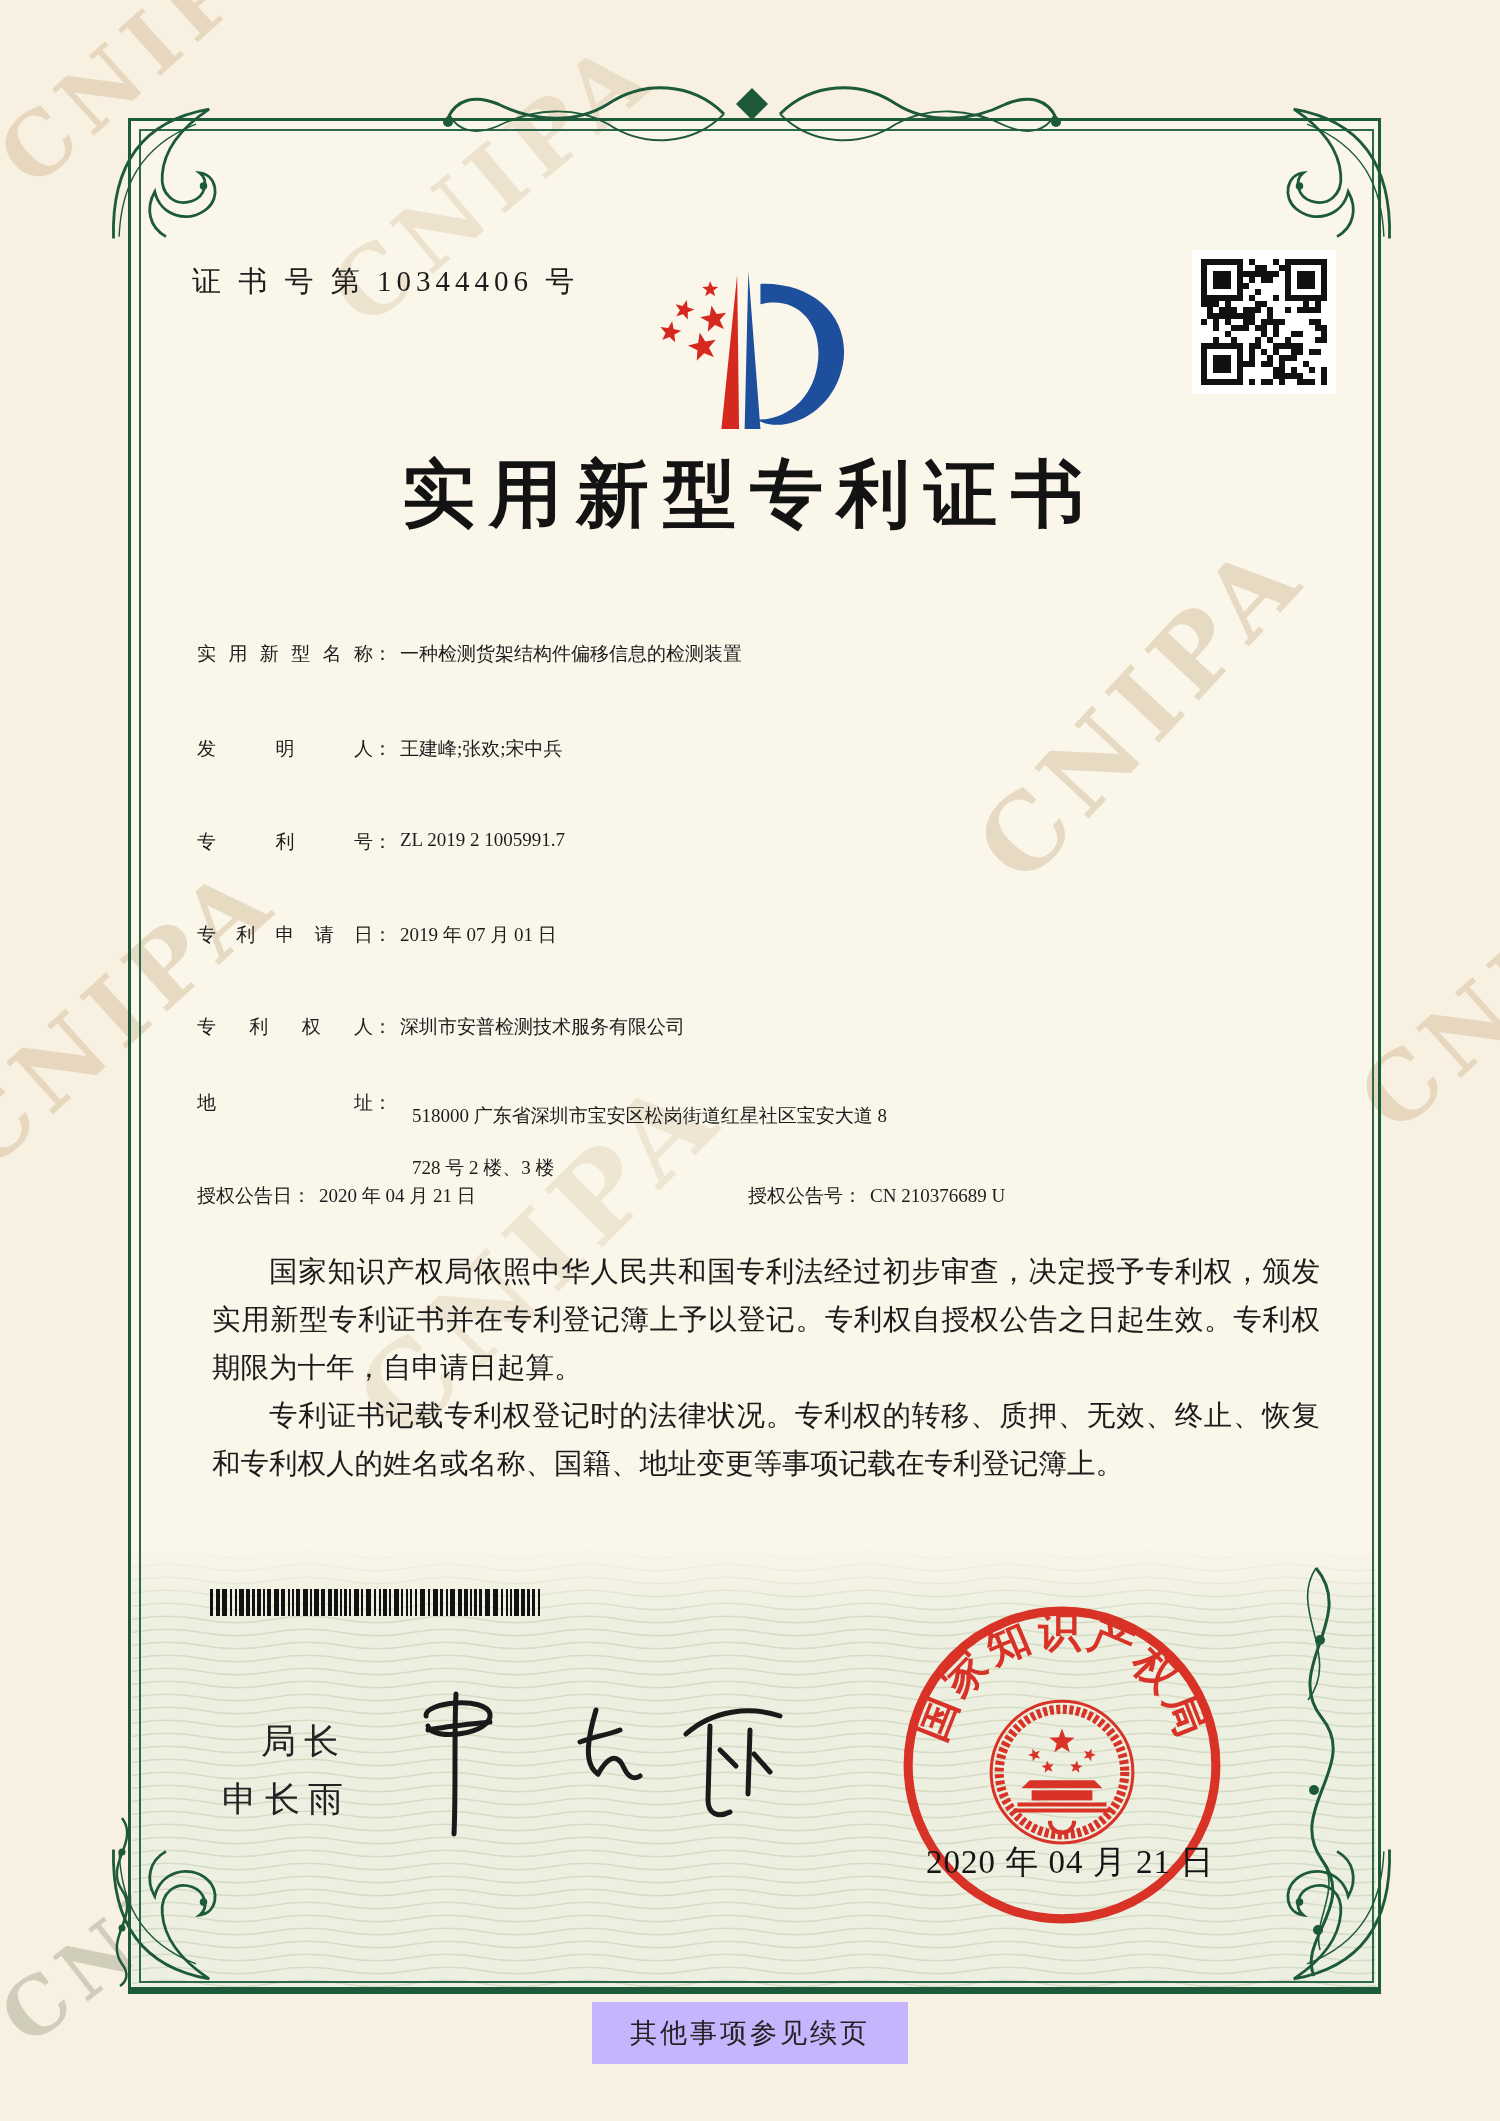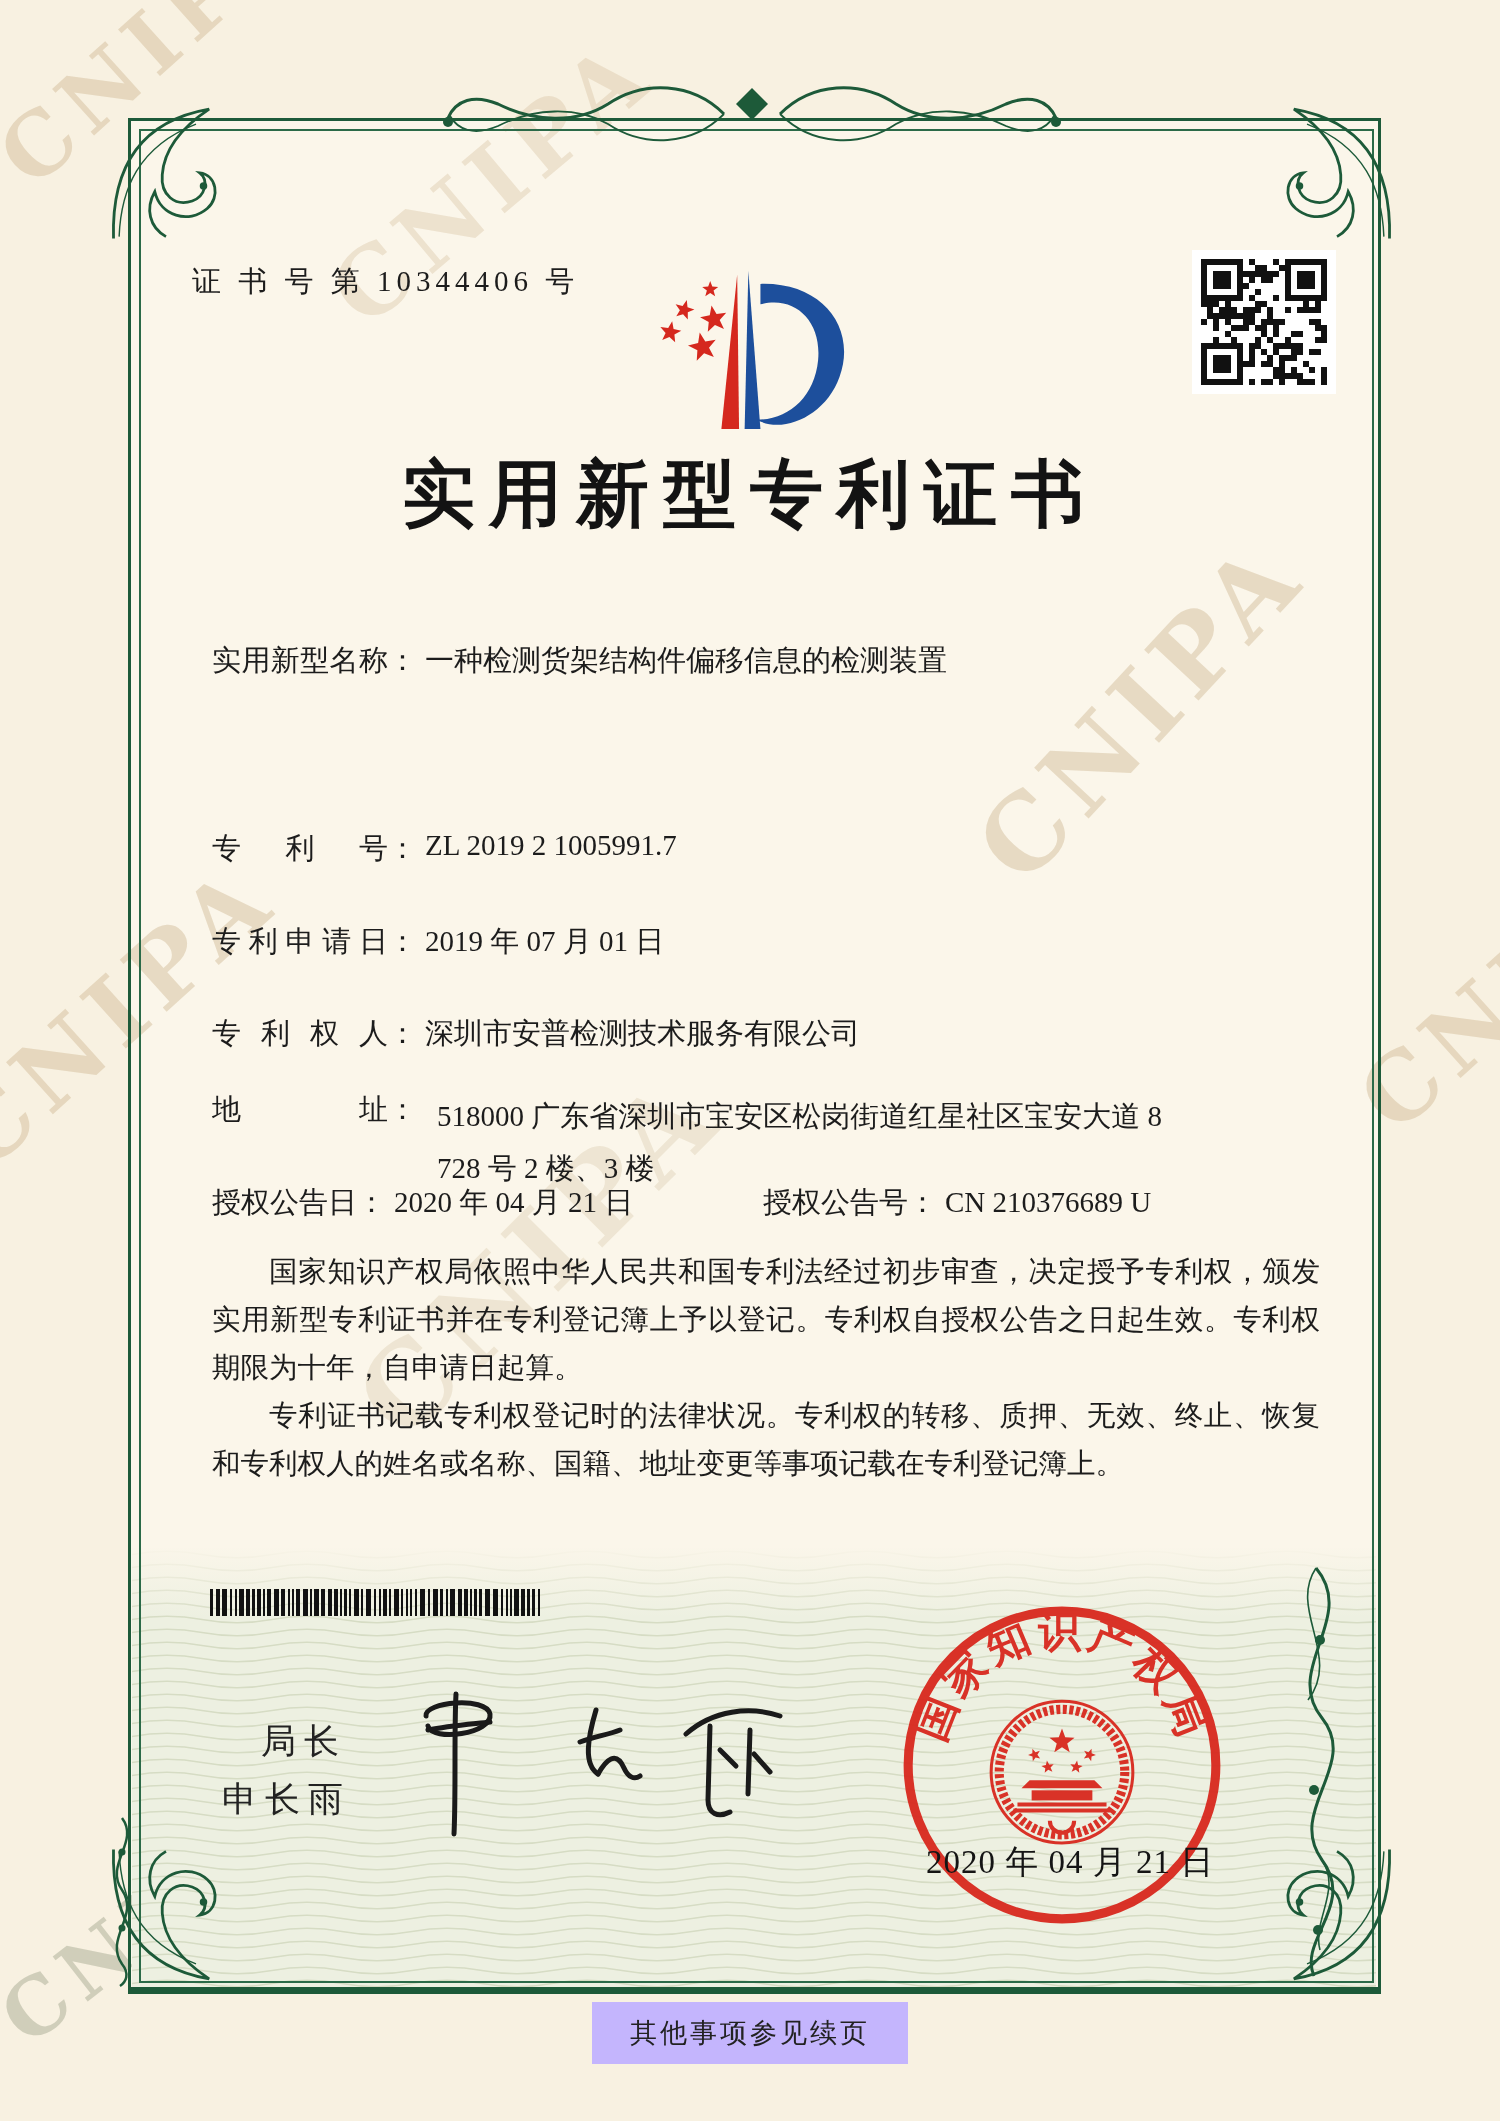--- a/index.html
+++ b/index.html
@@ -29,21 +29,21 @@
   .top-ornament{position:absolute;left:440px;top:70px;width:624px;height:96px;}
   .flourish-br{position:absolute;left:1258px;top:1560px;width:116px;height:424px;}
   .flourish-bl{position:absolute;left:96px;top:1812px;width:52px;height:176px;}
   
   .cert-no{position:absolute;left:192px;top:262px;font-size:29px;letter-spacing:5px;}
   .logo{position:absolute;left:640px;top:256px;width:226px;height:186px;}
   .qr{position:absolute;left:1192px;top:250px;width:144px;height:144px;background:#fff;}
   .title{position:absolute;left:0;right:0;top:446px;text-align:center;
          font-size:73px;font-weight:700;letter-spacing:14px;color:#131313;}
   
-  .frow{position:absolute;left:212px;font-size:29px;white-space:nowrap;font-family:Liberation Serif, serif;}
+  .frow{position:absolute;left:197px;font-size:19px;white-space:nowrap;font-family:Liberation Serif, serif;}
   .r1{top:641px;} .r2{top:736px;} .r3{top:829px;} .r4{top:922px;} .r5{top:1014px;}
   .r6{top:1090px;} .r7{top:1183px;}
   .flabel{display:inline-block;width:176px;text-align:justify;text-align-last:justify;vertical-align:top;}
   .fcolon{display:inline-block;margin-right:8px;vertical-align:top;}
   .fvalue{display:inline-block;vertical-align:top;}
   .addr-val{display:inline-block;white-space:normal;width:760px;line-height:52px;vertical-align:top;margin-left:12px;}
   .grant2{position:absolute;left:551px;top:0;}
   
   .bodytext{position:absolute;left:212px;top:1250px;width:1108px;font-size:28.5px;
             line-height:48px;text-align:justify;}
@@ -399,20 +399,23 @@
         <rect x="117" y="129" width="6" height="6"></rect>
         <rect x="129" y="129" width="6" height="6"></rect>
       </g>
   </svg>
 
   <div class="title">实用新型专利证书</div>
 
   <div class="frow r1">
     <span class="flabel">实用新型名称</span><span class="fcolon">：</span><span class="fvalue">一种检测货架结构件偏移信息的检测装置</span>
   </div>
+  <div class="frow r2">
+    <span class="flabel">发明人</span><span class="fcolon">：</span><span class="fvalue">王建峰;张欢;宋中兵</span>
+  </div>
   <div class="frow r3">
     <span class="flabel">专利号</span><span class="fcolon">：</span><span class="fvalue">ZL 2019 2 1005991.7</span>
   </div>
   <div class="frow r4">
     <span class="flabel">专利申请日</span><span class="fcolon">：</span><span class="fvalue">2019 年 07 月 01 日</span>
   </div>
   <div class="frow r5">
     <span class="flabel">专利权人</span><span class="fcolon">：</span><span class="fvalue">深圳市安普检测技术服务有限公司</span>
   </div>
   <div class="frow r6">

